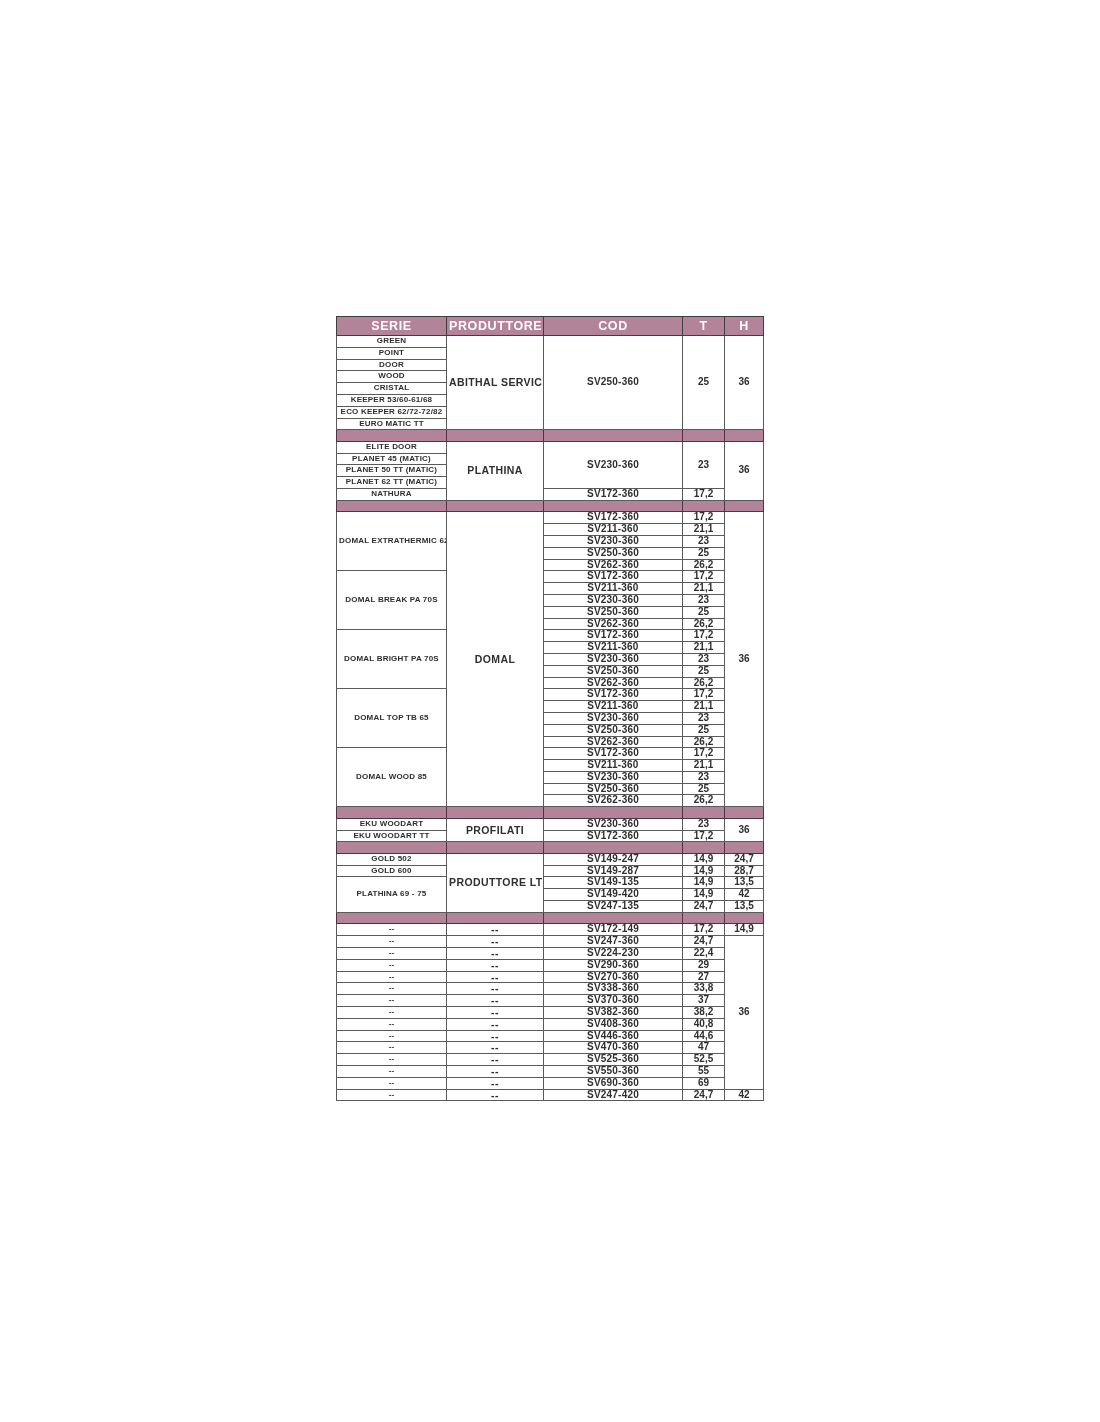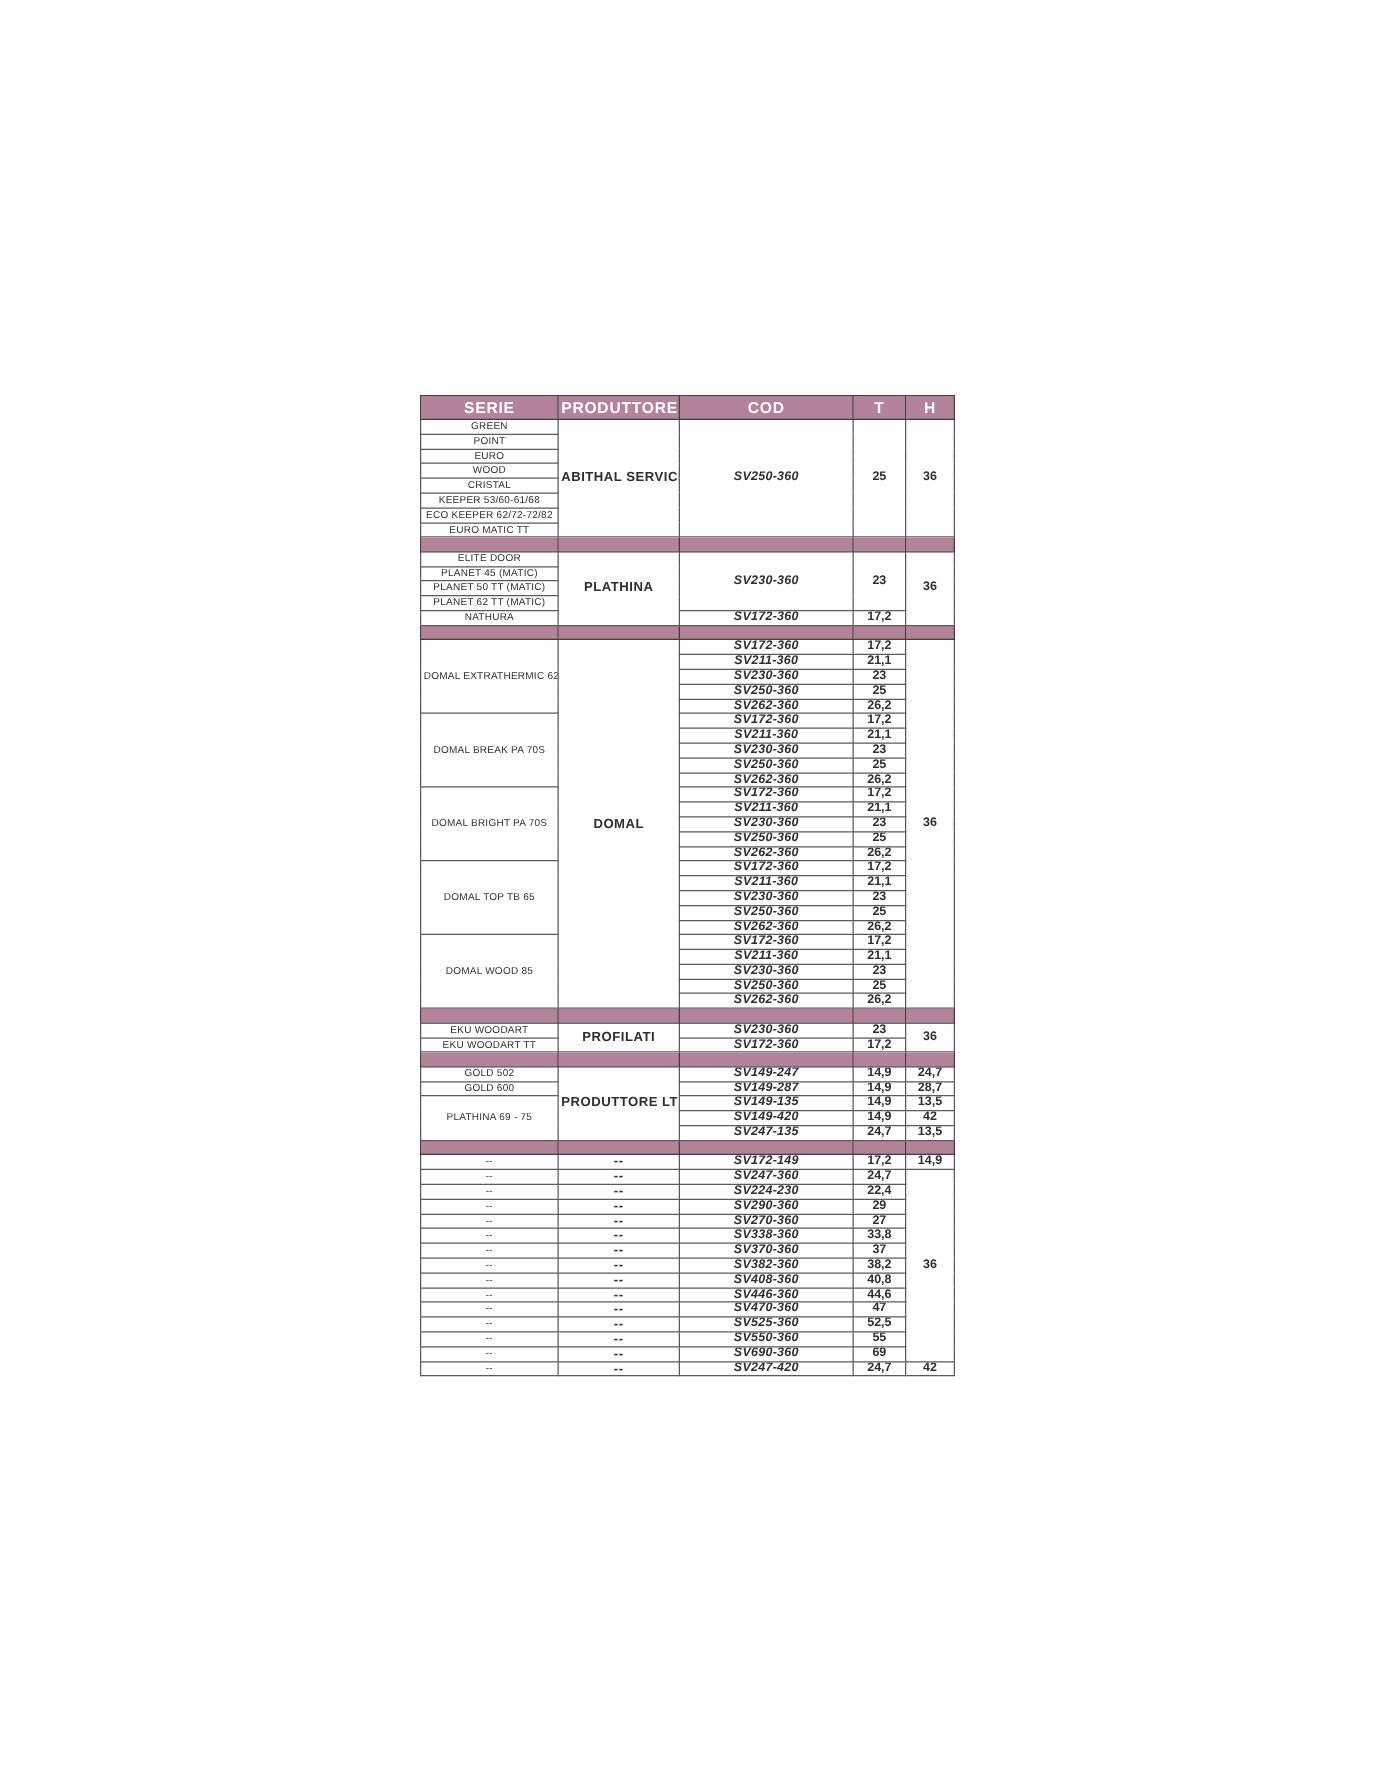--- a/index.html
+++ b/index.html
@@ -49,34 +49,33 @@
     height:18px;
     border:1px solid #3f3f3f;
   }
   table.spec-table td{
     height:10.8px;
     line-height:10.8px;
     color:var(--text);
   }
   td.serie-cell{
     font-size:8px;
-    font-weight:normal;
+    font-weight:bold;
     color:#3c3c3c;
     letter-spacing:0.2px;
   }
   td.produttore-cell{
     font-size:10.5px;
     font-weight:bold;
     letter-spacing:0.4px;
   }
   td.cod-cell{
     font-size:10px;
     font-weight:bold;
     letter-spacing:0.2px;
-    font-style:italic;
   }
   td.t-cell, td.h-cell{
     font-size:10px;
     font-weight:bold;
   }
   tr.sep td{
     background:var(--accent);
     height:10.5px;
     border:1px solid #4a3641;
   }
@@ -107,21 +106,21 @@
           <td rowspan="1" class="serie-cell">GREEN</td>
           <td rowspan="8" class="produttore-cell">ABITHAL SERVICE</td>
           <td rowspan="8" class="cod-cell">SV250-360</td>
           <td rowspan="8" class="t-cell">25</td>
           <td rowspan="8" class="h-cell">36</td>
         </tr>
         <tr>
           <td rowspan="1" class="serie-cell">POINT</td>
         </tr>
         <tr>
-          <td rowspan="1" class="serie-cell">EURO</td>
+          <td rowspan="1" class="serie-cell">DOOR</td>
         </tr>
         <tr>
           <td rowspan="1" class="serie-cell">WOOD</td>
         </tr>
         <tr>
           <td rowspan="1" class="serie-cell">CRISTAL</td>
         </tr>
         <tr>
           <td rowspan="1" class="serie-cell">KEEPER 53/60-61/68</td>
         </tr>

